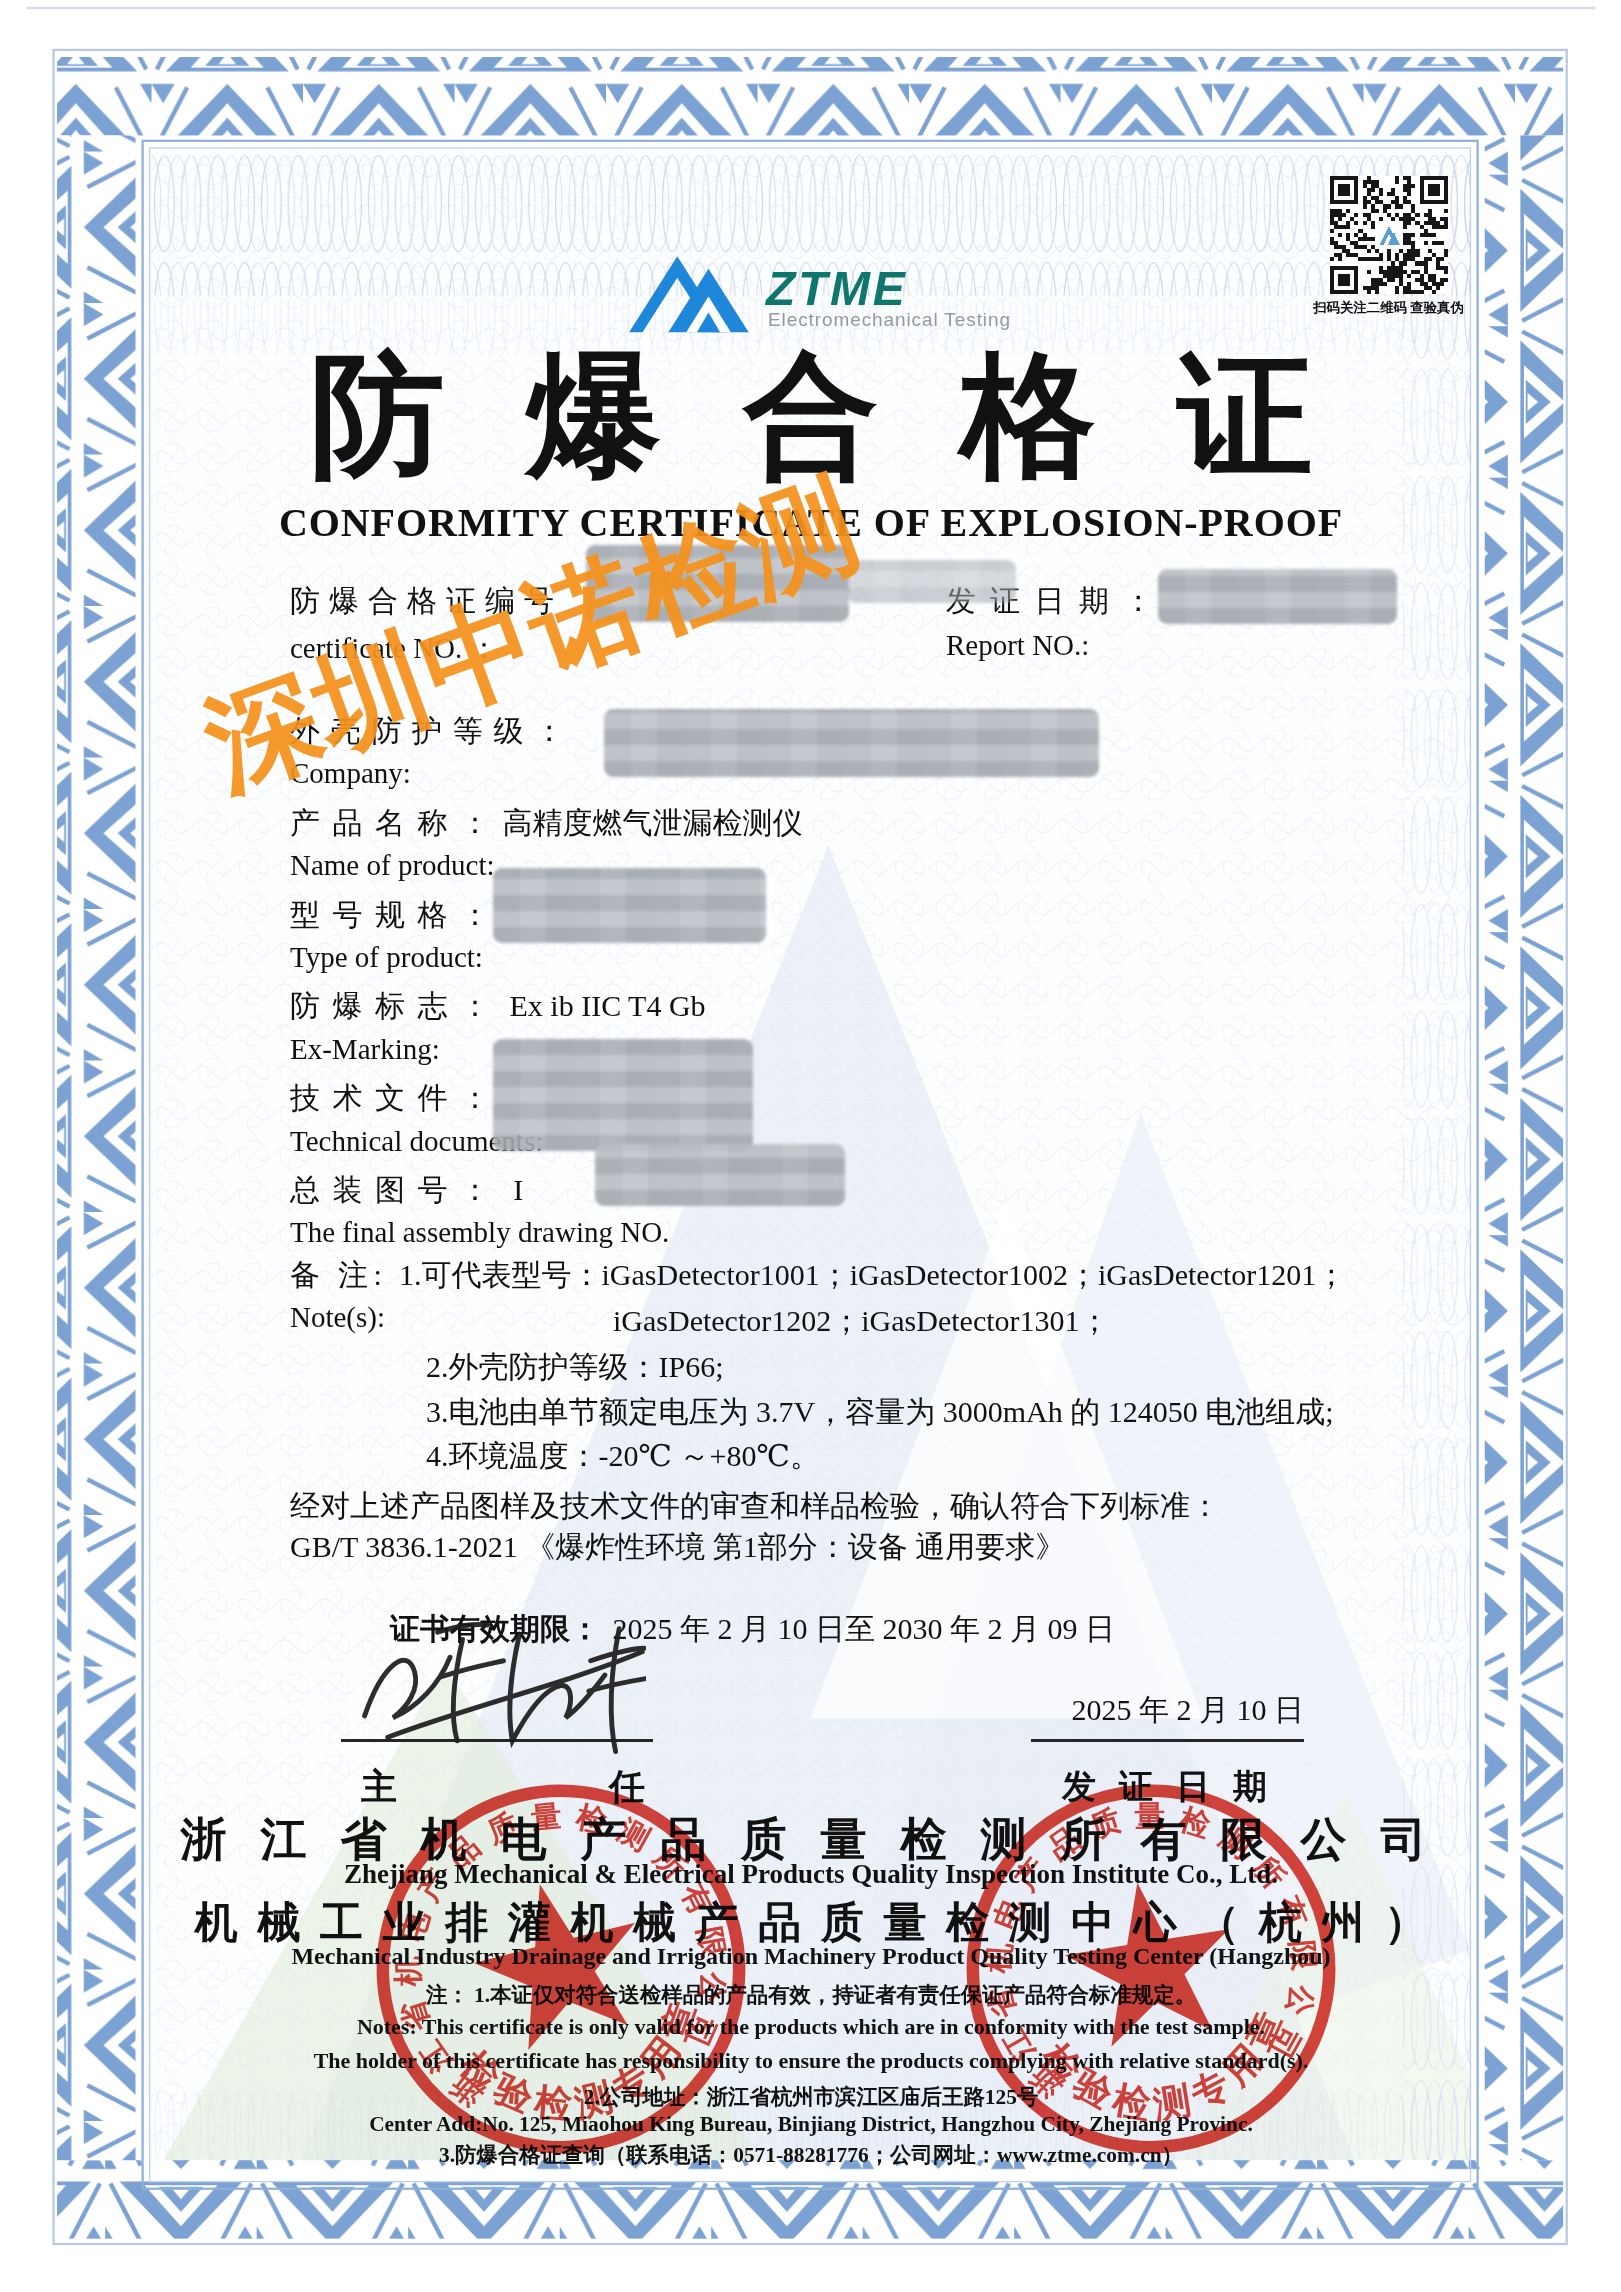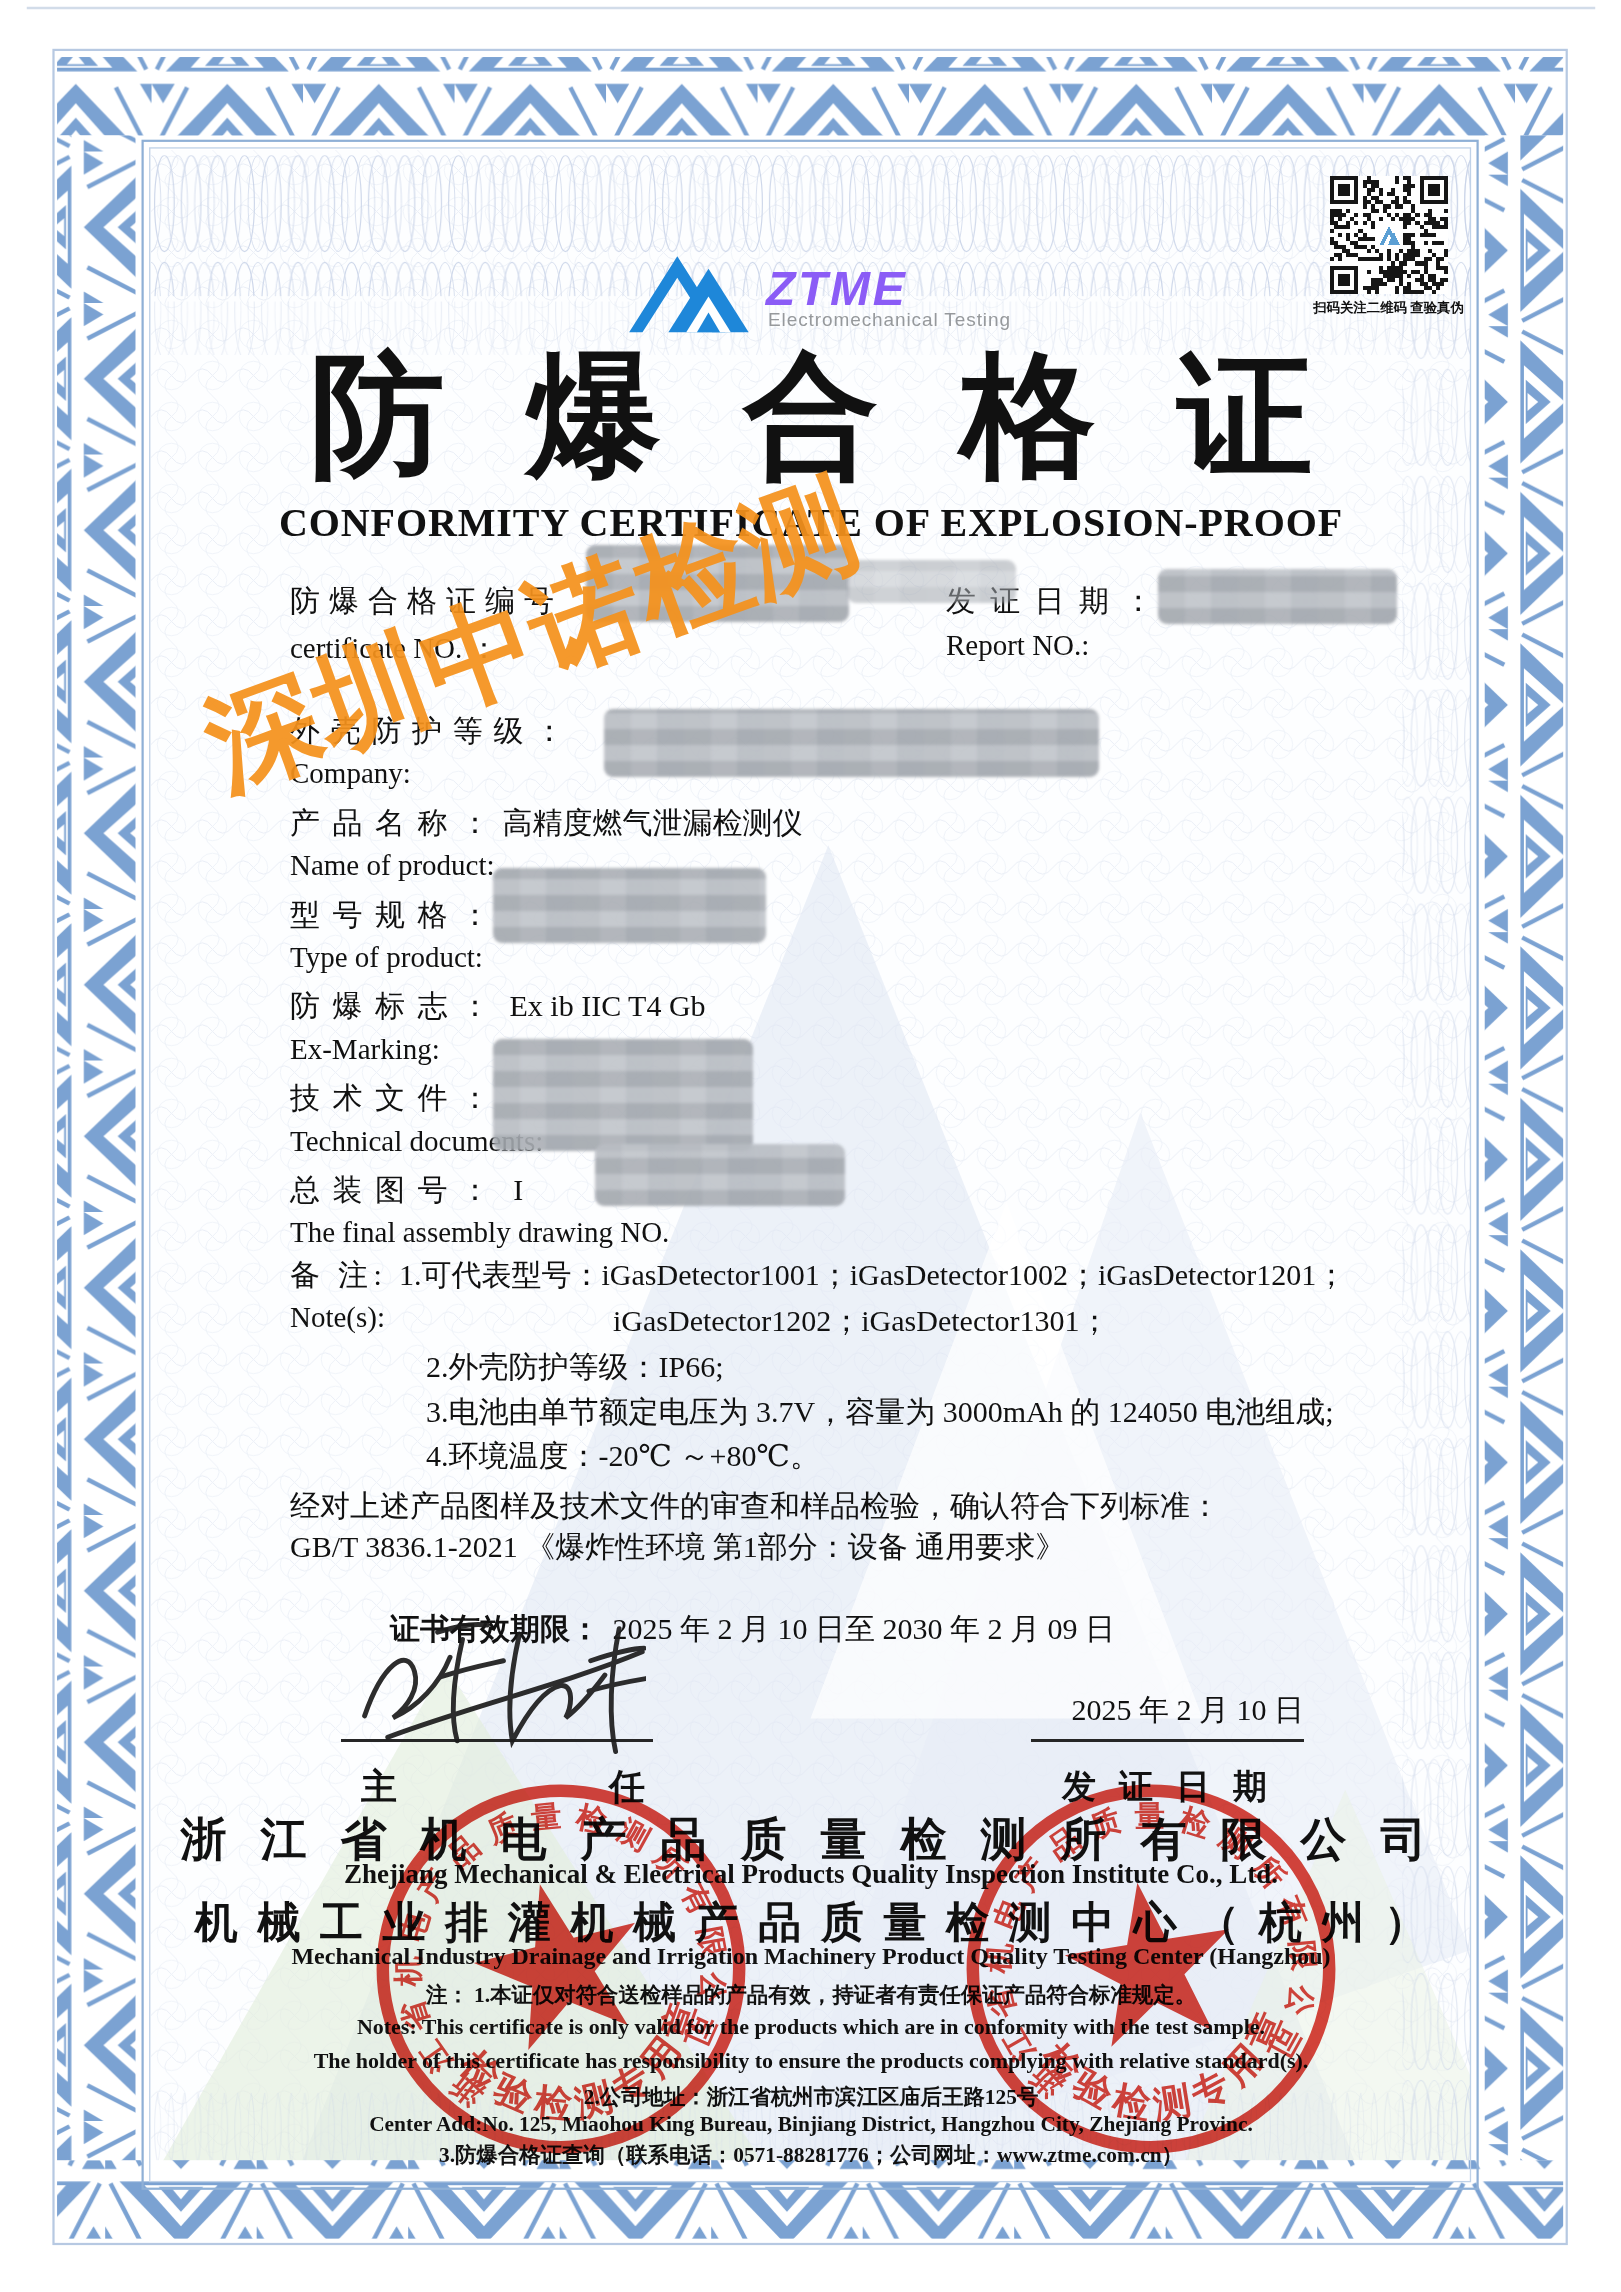--- a/index.html
+++ b/index.html
@@ -11,21 +11,21 @@
   
   #frame-svg{left:0;top:0;z-index:1;}
   
   #interior-svg{left:151px;top:150px;z-index:0;}
   
   #qr-wrap{left:1330px;top:176px;width:118px;height:118px;background:#fff;z-index:2;}
   #qr-caption{left:1294px;top:299px;width:189px;text-align:center;font-size:13.4px;font-weight:700;z-index:2;}
   #logo{left:622px;top:248px;width:624px;height:89px;z-index:2;}
   #logo-icon{left:0;top:1.8px;width:132px;height:84px;}
   #brand{left:144px;top:12.5px;font-family:"Liberation Sans","DejaVu Sans",sans-serif;
-         font-size:48px;font-weight:800;font-style:italic;color:#8b5cf6;letter-spacing:2.7px;}
+         font-size:48px;font-weight:800;font-style:italic;color:#0f766e;letter-spacing:2.7px;}
   #brand-sub{left:146px;top:61px;font-family:"Liberation Sans","DejaVu Sans",sans-serif;
          font-size:19px;color:#96999c;letter-spacing:0.9px;}
   
   #title-cn{left:0;top:349px;width:1622px;text-align:center;font-size:135px;font-weight:700;
             letter-spacing:82px;padding-left:82px;box-sizing:border-box;z-index:2;line-height:1.0;}
   #title-en{left:0;top:499px;width:1622px;text-align:center;font-size:40px;font-weight:700;
             letter-spacing:0.9px;z-index:2;}
   
   .ln{position:absolute;z-index:2;font-size:30px;white-space:nowrap;}
   .en{font-size:29px;}

